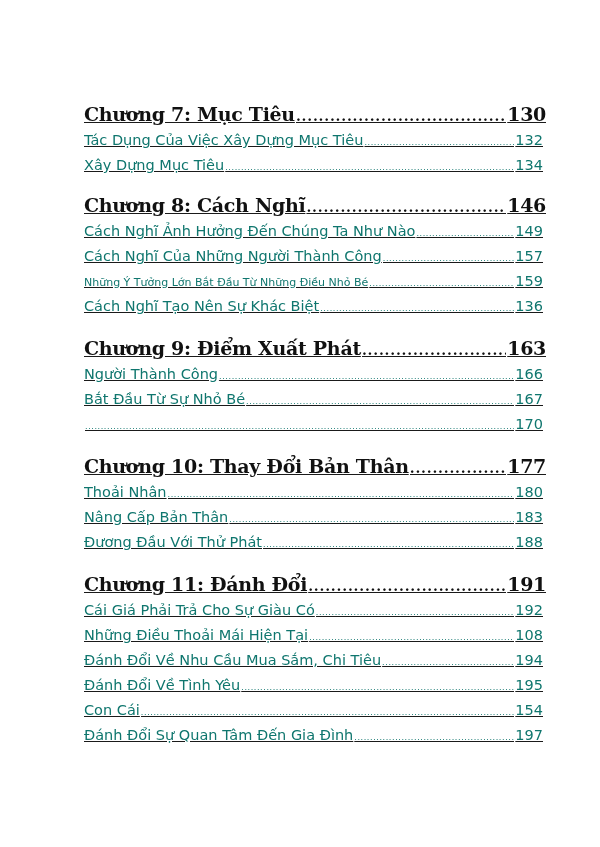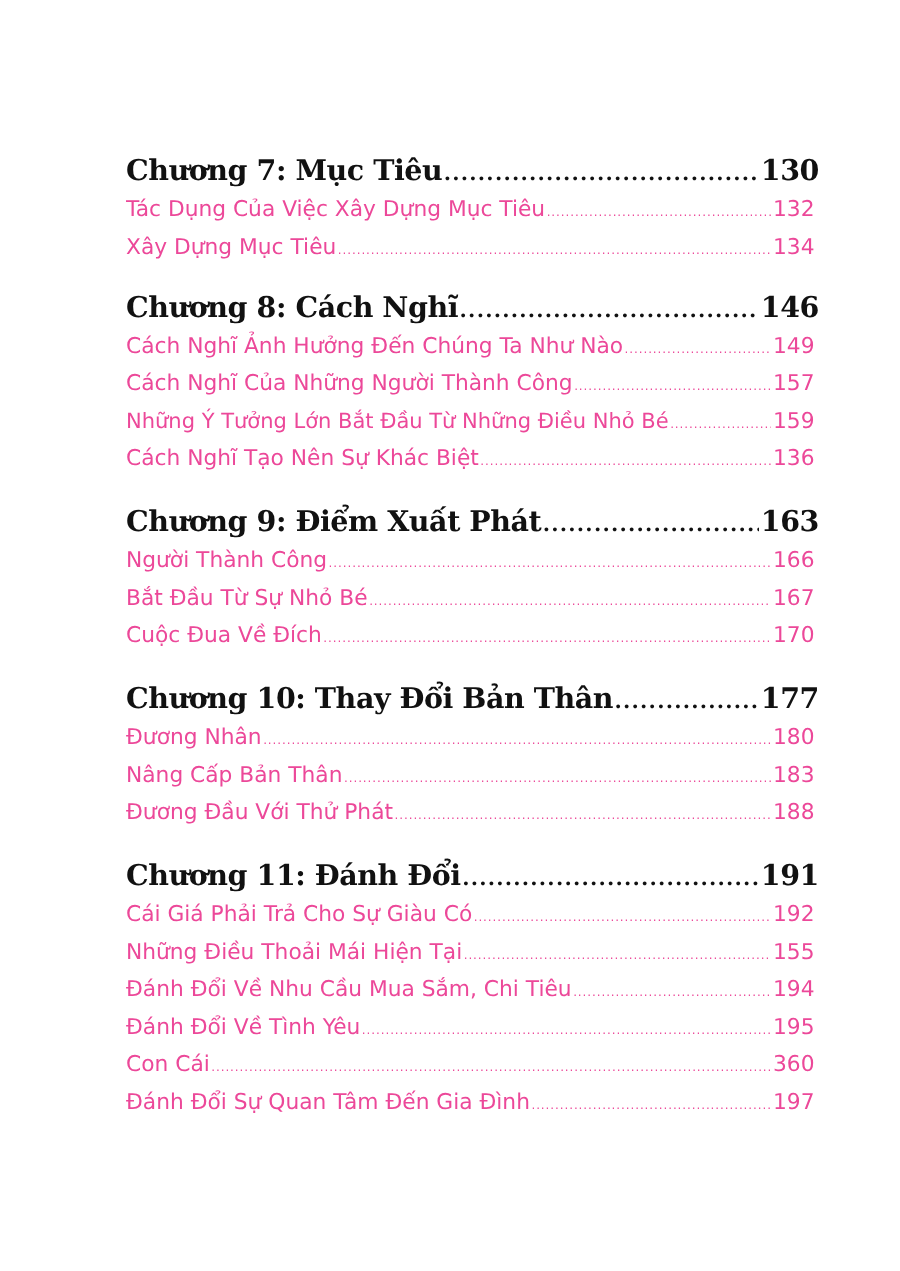--- a/index.html
+++ b/index.html
@@ -1,29 +1,29 @@
 <!DOCTYPE html>
 <html><head>
 <meta charset="utf-8">
 <style>
   html, body { margin: 0; padding: 0; }
   body {
     width: 600px; height: 847px; background: #ffffff; position: relative; overflow: hidden;
     color: #1a1a1a;
   }
   .toc { position: absolute; left: 84px; top: 100px; width: 462px; }
-  .chapter { margin-bottom: 15px; }
+  .chapter { margin-bottom: 15px; text-decoration: underline; }
   .row { display: flex; align-items: baseline; white-space: nowrap; overflow: hidden; }
   .heading {
     font-family: "DejaVu Serif", serif; font-weight: bold; font-size: 19px;
     height: 28px; line-height: 28px; letter-spacing: -0.3px; color: #111;
   }
   .sub {
     font-family: "DejaVu Sans", sans-serif; font-size: 14.5px;
-    height: 25px; line-height: 25px; color: #ec4899; padding-right: 3px;
+    height: 25px; line-height: 25px; color: #0f766e; padding-right: 3px;
   }
   .label { flex: 0 0 auto; }
   .dots { flex: 1 1 auto; overflow: hidden; margin: 0 1px; position: relative; }
   .dots::after {
     content: "........................................................................................................................................................................................................";
     letter-spacing: 0.5px;
   }
   .heading .dots::after { letter-spacing: 0.8px; font-size: 14px; }
   .sub .dots::after { font-size: 8px; letter-spacing: 0.6px; }
   .page { flex: 0 0 auto; text-align: left; }
@@ -61,21 +61,21 @@
       <span class="label">Cách Nghĩ Ảnh Hưởng Đến Chúng Ta Như Nào</span>
       <span class="dots"></span>
       <span class="page">149</span>
     </div>
     <div class="row sub">
       <span class="label">Cách Nghĩ Của Những Người Thành Công</span>
       <span class="dots"></span>
       <span class="page">157</span>
     </div>
     <div class="row sub">
-      <span class="label" style="font-size:14px;">Những Ý Tưởng Lớn Bắt Đầu Từ Những Điều Nhỏ Bé</span>
+      <span class="label" style="font-size:11px;">Những Ý Tưởng Lớn Bắt Đầu Từ Những Điều Nhỏ Bé</span>
       <span class="dots"></span>
       <span class="page">159</span>
     </div>
     <div class="row sub">
       <span class="label">Cách Nghĩ Tạo Nên Sự Khác Biệt</span>
       <span class="dots"></span>
       <span class="page">136</span>
     </div>
   </div>
 
@@ -89,34 +89,33 @@
       <span class="label">Người Thành Công</span>
       <span class="dots"></span>
       <span class="page">166</span>
     </div>
     <div class="row sub">
       <span class="label">Bắt Đầu Từ Sự Nhỏ Bé</span>
       <span class="dots"></span>
       <span class="page">167</span>
     </div>
     <div class="row sub">
-      <span class="label">Cuộc Đua Về Đích</span>
       <span class="dots"></span>
       <span class="page">170</span>
     </div>
   </div>
 
   <div class="chapter">
     <div class="row heading">
       <span class="label">Chương 10: Thay Đổi Bản Thân</span>
       <span class="dots"></span>
       <span class="page">177</span>
     </div>
     <div class="row sub">
-      <span class="label">Đương Nhân</span>
+      <span class="label">Thoải Nhân</span>
       <span class="dots"></span>
       <span class="page">180</span>
     </div>
     <div class="row sub">
       <span class="label">Nâng Cấp Bản Thân</span>
       <span class="dots"></span>
       <span class="page">183</span>
     </div>
     <div class="row sub">
       <span class="label">Đương Đầu Với Thử Phát</span>
@@ -132,36 +131,36 @@
       <span class="page">191</span>
     </div>
     <div class="row sub">
       <span class="label">Cái Giá Phải Trả Cho Sự Giàu Có</span>
       <span class="dots"></span>
       <span class="page">192</span>
     </div>
     <div class="row sub">
       <span class="label">Những Điều Thoải Mái Hiện Tại</span>
       <span class="dots"></span>
-      <span class="page">155</span>
+      <span class="page">108</span>
     </div>
     <div class="row sub">
       <span class="label">Đánh Đổi Về Nhu Cầu Mua Sắm, Chi Tiêu</span>
       <span class="dots"></span>
       <span class="page">194</span>
     </div>
     <div class="row sub">
       <span class="label">Đánh Đổi Về Tình Yêu</span>
       <span class="dots"></span>
       <span class="page">195</span>
     </div>
     <div class="row sub">
       <span class="label">Con Cái</span>
       <span class="dots"></span>
-      <span class="page">360</span>
+      <span class="page">154</span>
     </div>
     <div class="row sub">
       <span class="label">Đánh Đổi Sự Quan Tâm Đến Gia Đình</span>
       <span class="dots"></span>
       <span class="page">197</span>
     </div>
   </div>
 
 </div>
 

